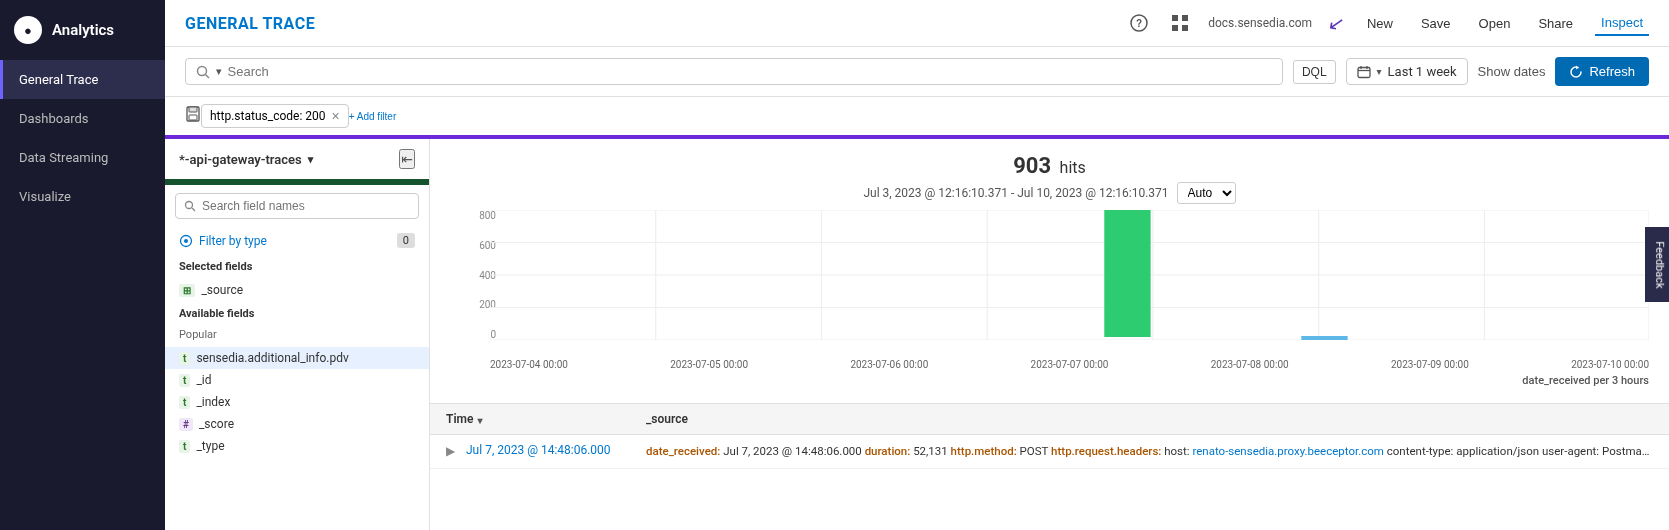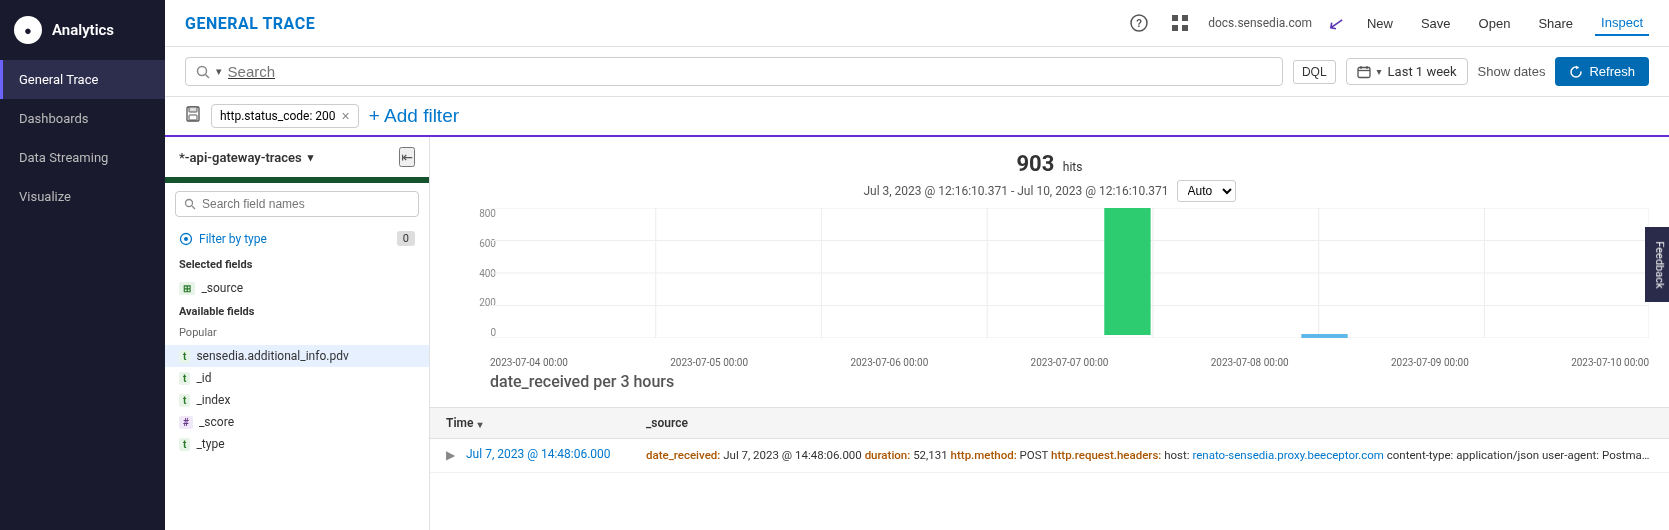--- a/index.html
+++ b/index.html
@@ -127,24 +127,23 @@
       display: flex;
       align-items: center;
       border: 1px solid #ccc;
       border-radius: 4px;
       padding: 5px 10px;
       gap: 6px;
     }
     .search-wrapper input {
       border: none;
       outline: none;
-      font-size: 15px;
-      flex: 1;
-      color: #333;
-      text-decoration: underline;
+      font-size: 13px;
+      flex: 1;
+      color: #333;
     }
     .dql-btn {
       background: none;
       border: 1px solid #ccc;
       border-radius: 3px;
       padding: 4px 8px;
       font-size: 12px;
       cursor: pointer;
       color: #333;
     }
@@ -178,22 +177,21 @@
       align-items: center;
       gap: 6px;
       font-weight: 500;
     }
 
     
     .filterbar {
       display: flex;
       align-items: center;
       padding: 7px 20px;
-      gap: 10px;
-      border-bottom: 2px solid #6d28d9;
+      border-bottom: 4px solid #6d28d9;
       background: #fff;
     }
     .filter-icon-btn {
       background: none;
       border: none;
       cursor: pointer;
       color: #555;
       font-size: 16px;
     }
     .filter-tag {
@@ -212,21 +210,21 @@
       font-size: 14px;
       background: none;
       border: none;
       padding: 0;
     }
     .add-filter-btn {
       background: none;
       border: none;
       color: #0077cc;
       cursor: pointer;
-      font-size: 19px;
+      font-size: 10px;
     }
 
     
     .content-area {
       display: flex;
       flex: 1;
       overflow: hidden;
     }
 
     
@@ -391,22 +389,22 @@
       bottom: 0;
       height: 28px;
       display: flex;
       justify-content: space-between;
       align-items: flex-end;
       font-size: 9px;
       color: #888;
     }
     .chart-x-label { font-size: 10px; color: #666; text-align: center; }
     .chart-xlabel-bottom {
-      text-align: left;
-      font-size: 16px;
+      text-align: right;
+      font-size: 11px;
       color: #555;
       font-weight: 500;
       padding: 4px 0 6px 40px;
     }
 
     
     .table-area {
       flex: 1;
       border-top: 1px solid #e0e0e0;
     }
@@ -632,21 +630,21 @@
         <span class="field-type-badge ft-text">t</span>
         <span>_type</span>
       </div>
     </div>
 
     <div class="right-panel">
 
       <div class="chart-header">
         <div class="chart-hits">
           <span>903</span>
-          <span style="font-size:12px;font-weight:400;margin-left:4px;">hits</span>
+          <span style="font-size:16px;font-weight:400;margin-left:4px;">hits</span>
         </div>
         <div class="chart-date-range">
           <span>Jul 3, 2023 @ 12:16:10.371 - Jul 10, 2023 @ 12:16:10.371</span>
           <select class="auto-select">
             <option>Auto</option>
           </select>
         </div>
       </div>
       <div class="chart-container">
         <div class="chart-area">

